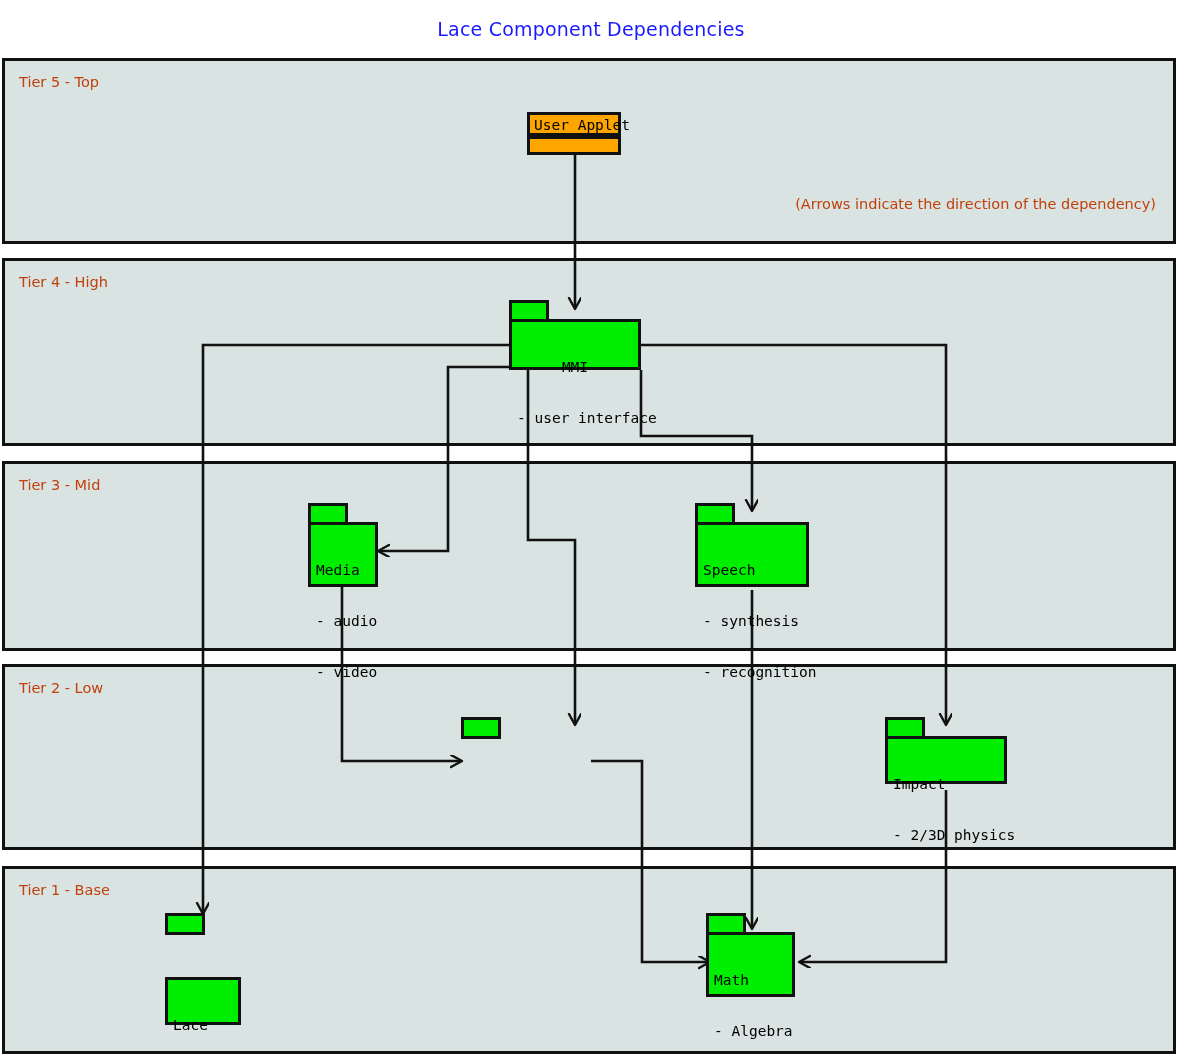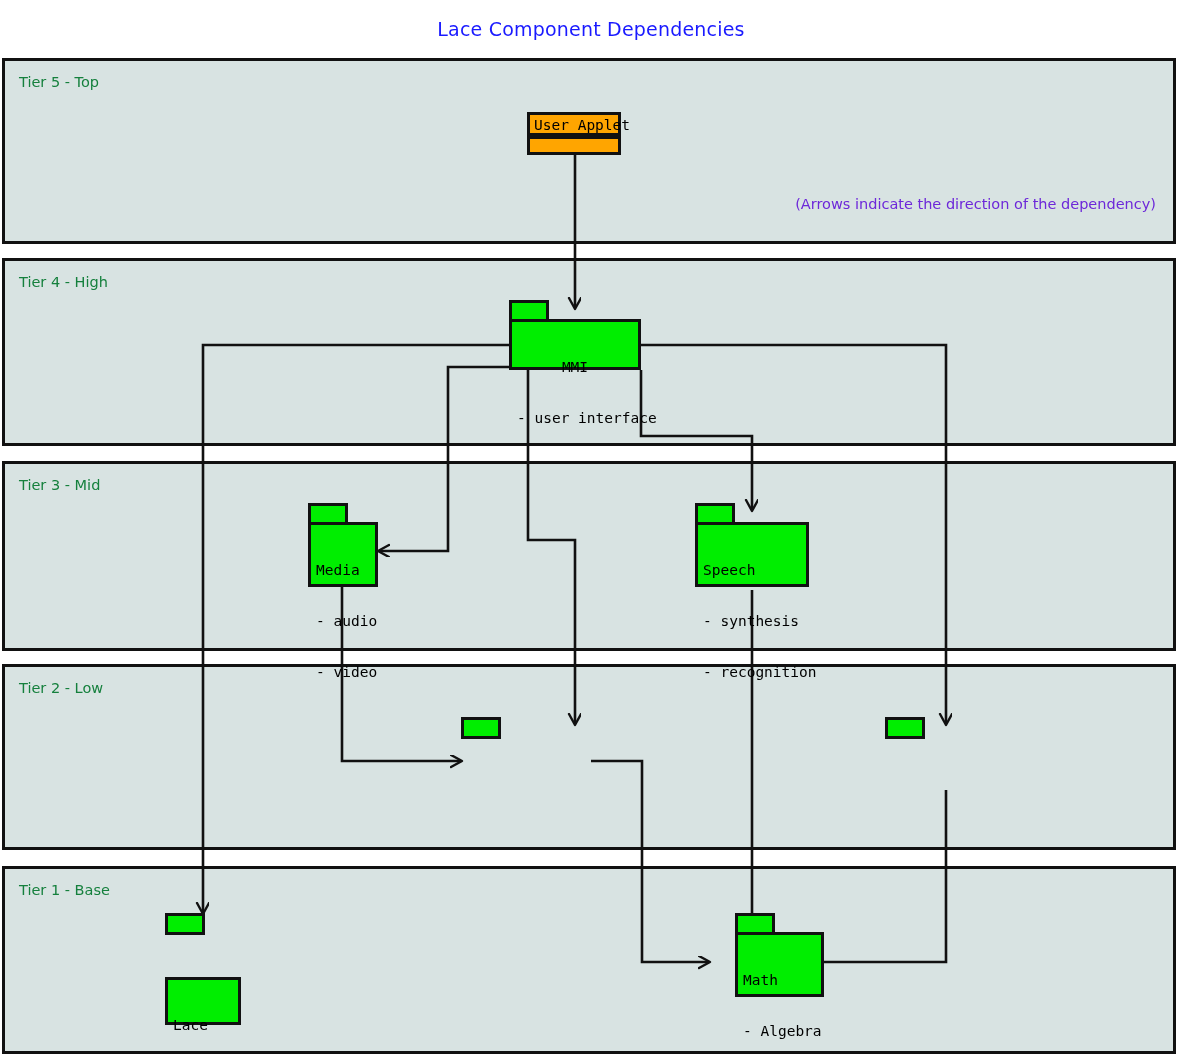--- a/index.html
+++ b/index.html
@@ -9,25 +9,25 @@
     position:absolute;left:0;top:18px;width:1182px;text-align:center;
     color:#1a1aff;font-size:19px;font-family:"DejaVu Sans",sans-serif;
     letter-spacing:.2px;
   }
 
   .tier{
     position:absolute;left:2px;width:1174px;
     background:#d8e3e2;border:3px solid #111111;box-sizing:border-box;
   }
   .tier-label{
-    position:absolute;left:14px;top:13px;font-size:14.5px;color:#15803d;
+    position:absolute;left:14px;top:13px;font-size:14.5px;color:#c2410c;
     font-family:"DejaVu Sans",sans-serif;white-space:nowrap;
   }
   #note{
-    position:absolute;right:26px;top:196px;font-size:14.5px;color:#6d28d9;
+    position:absolute;right:26px;top:196px;font-size:14.5px;color:#c2410c;
     font-family:"DejaVu Sans",sans-serif;white-space:nowrap;
   }
 
   
   .pkg{position:absolute;}
   .pkg .tab{
     position:absolute;left:0;top:0;height:22px;width:40px;
     border:3px solid #111111;box-sizing:border-box;
   }
   .pkg .body{
@@ -142,30 +142,34 @@
     <div>- recognition</div>
   </div>
 </div>
 
 <div class="pkg green" style="left:461px;top:717px;width:130px;height:67px;">
   <div class="tab"></div>
 </div>
 
 <div class="pkg green" style="left:885px;top:717px;width:122px;height:67px;">
   <div class="tab"></div>
+  <div class="body" style="width:122px;height:48px;">
+    <div>Impact</div>
+    <div>- 2/3D physics</div>
+  </div>
 </div>
 
 <div class="pkg green" style="left:165px;top:913px;width:76px;height:67px;">
   <div class="tab"></div>
   <div class="body" style="width:76px;height:48px;margin-top:45px;">
     <div>Lace</div>
     <div>- Events</div>
   </div>
 </div>
 
-<div class="pkg green" style="left:735px;top:913px;width:94px;height:84px;">
+<div class="pkg green" style="left:706px;top:913px;width:94px;height:84px;">
   <div class="tab"></div>
   <div class="body" style="width:89px;height:65px;">
     <div>Math</div>
     <div>- Algebra</div>
     
   </div>
 </div>
 
 </body></html>

